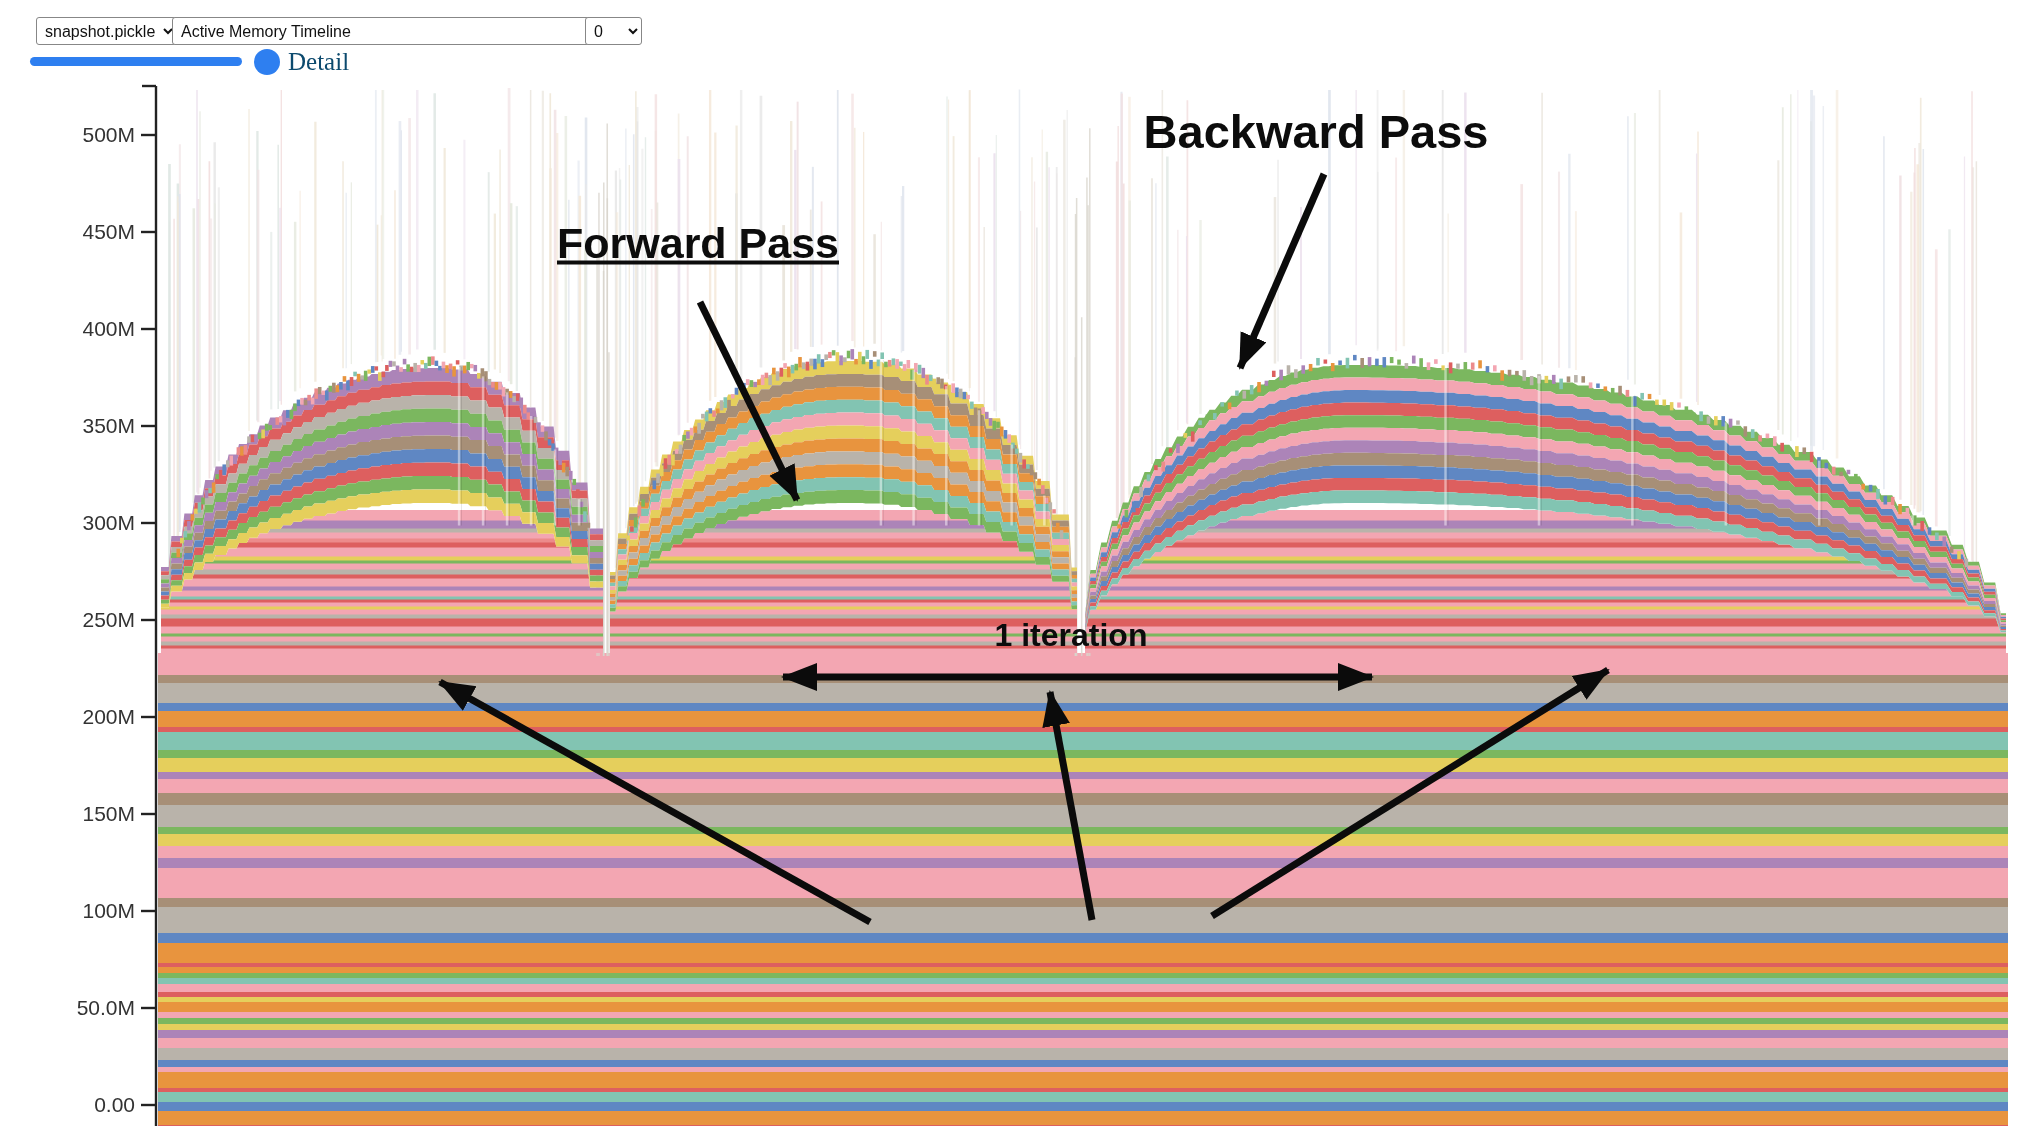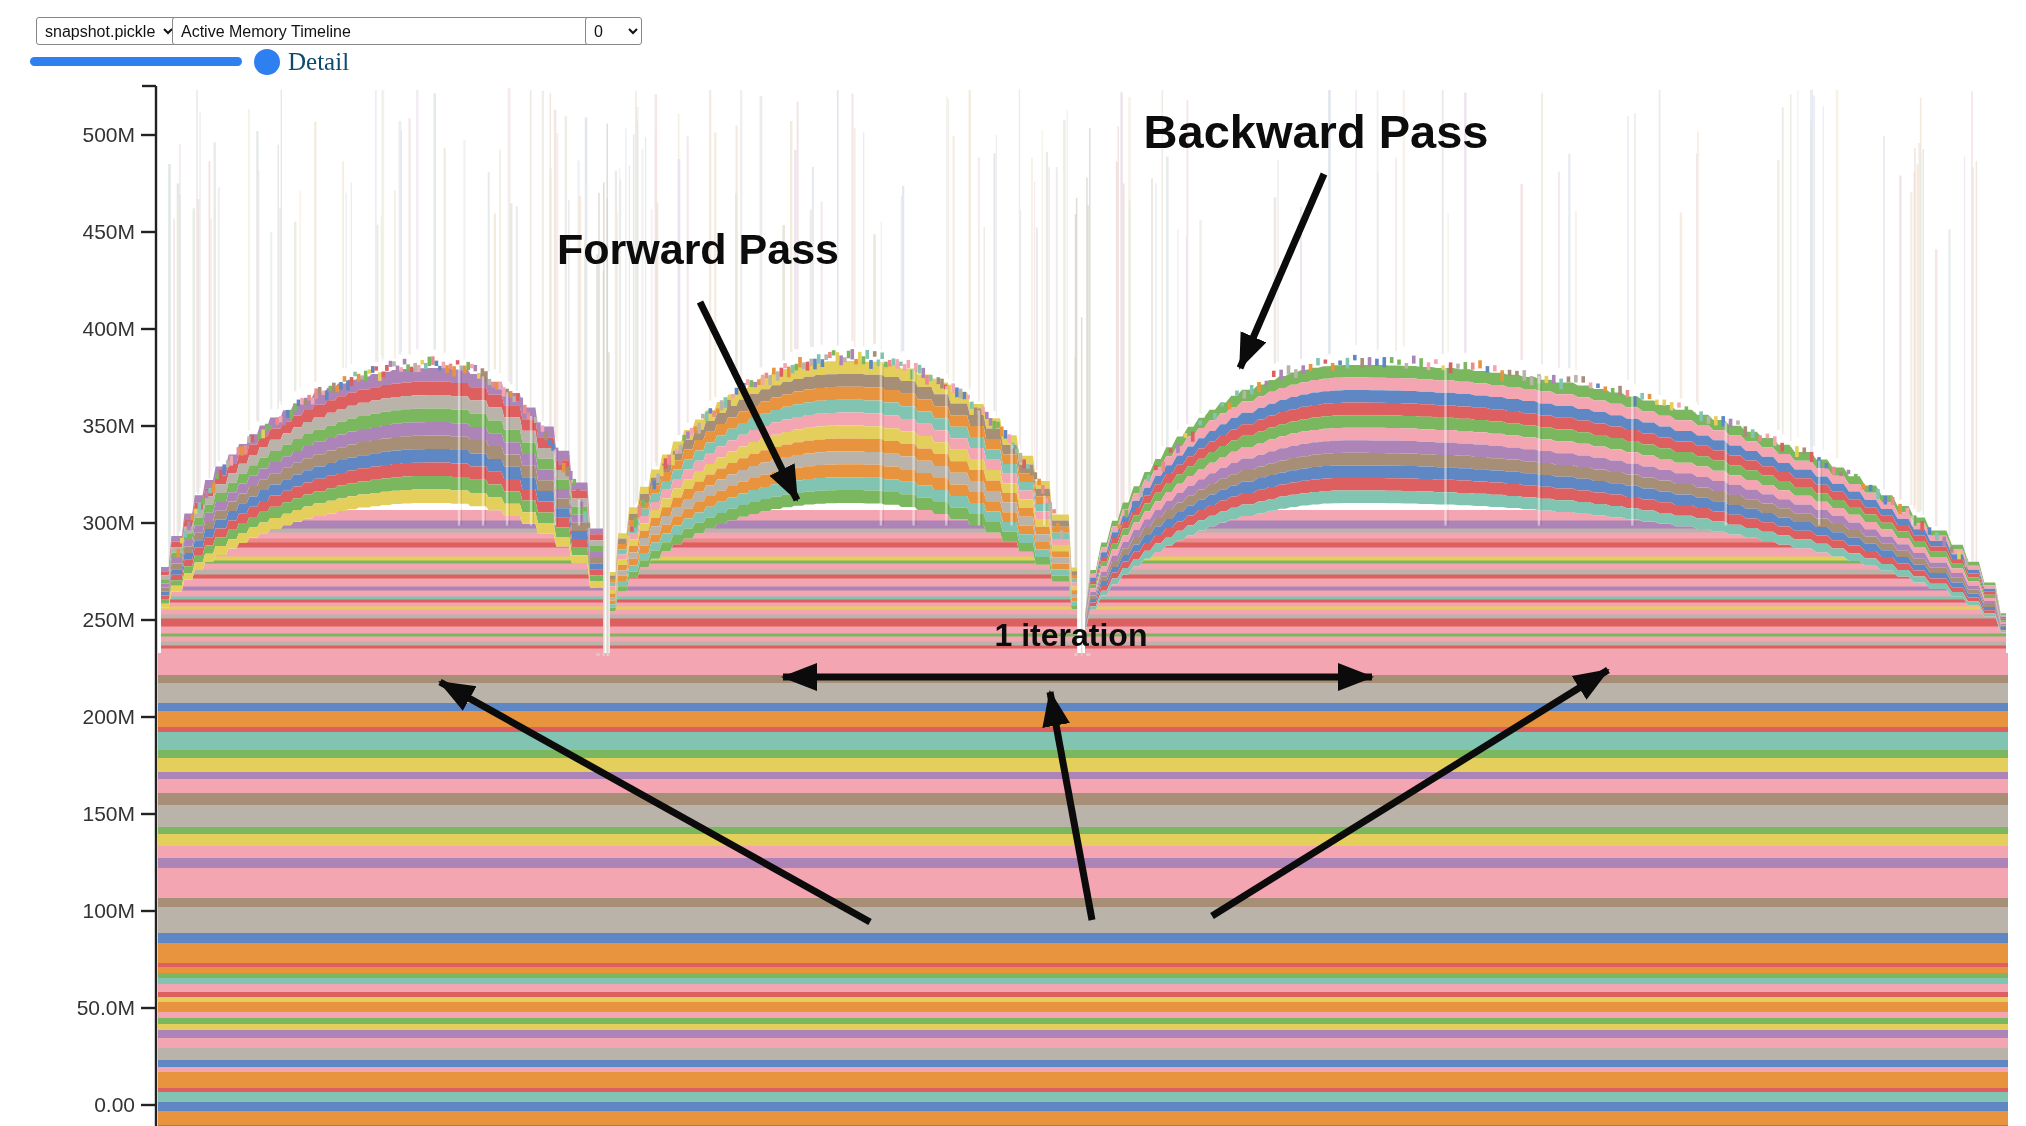--- a/index.html
+++ b/index.html
@@ -17,21 +17,21 @@
   #slider-track{position:absolute;left:0;top:9px;width:212px;height:9px;border-radius:5px;background:#2e7ff0;}
   #slider-thumb{position:absolute;left:224px;top:1px;width:26px;height:26px;border-radius:50%;background:#2e7ff0;}
   #detail-label{position:absolute;left:258px;top:0px;font:25px "Liberation Serif",serif;color:#0c4a6e;}
 
   
   #chart-svg{position:absolute;left:0;top:0;z-index:1;}
 
   
   .ann{position:absolute;transform:translate(-50%,-50%);font-weight:700;color:#0c0c0c;
     white-space:nowrap;z-index:5;font-family:"Liberation Sans",sans-serif;}
-  #ann-forward{left:698px;top:249px;font-size:43px;}
+  #ann-forward{left:698px;top:243px;font-size:43px;text-decoration:underline;}
   #ann-backward{left:1316px;top:115px;font-size:47px;margin-top:16px;}
   #ann-iteration{left:1071px;top:635px;font-size:32px;}
   #ann-captured{left:1129px;top:949px;font-size:46px;}
 </style>
 </head>
 <body>
 
 <div id="stage">
 
   <svg id="chart-svg" width="2026" height="1126" viewBox="0 0 2026 1126">

